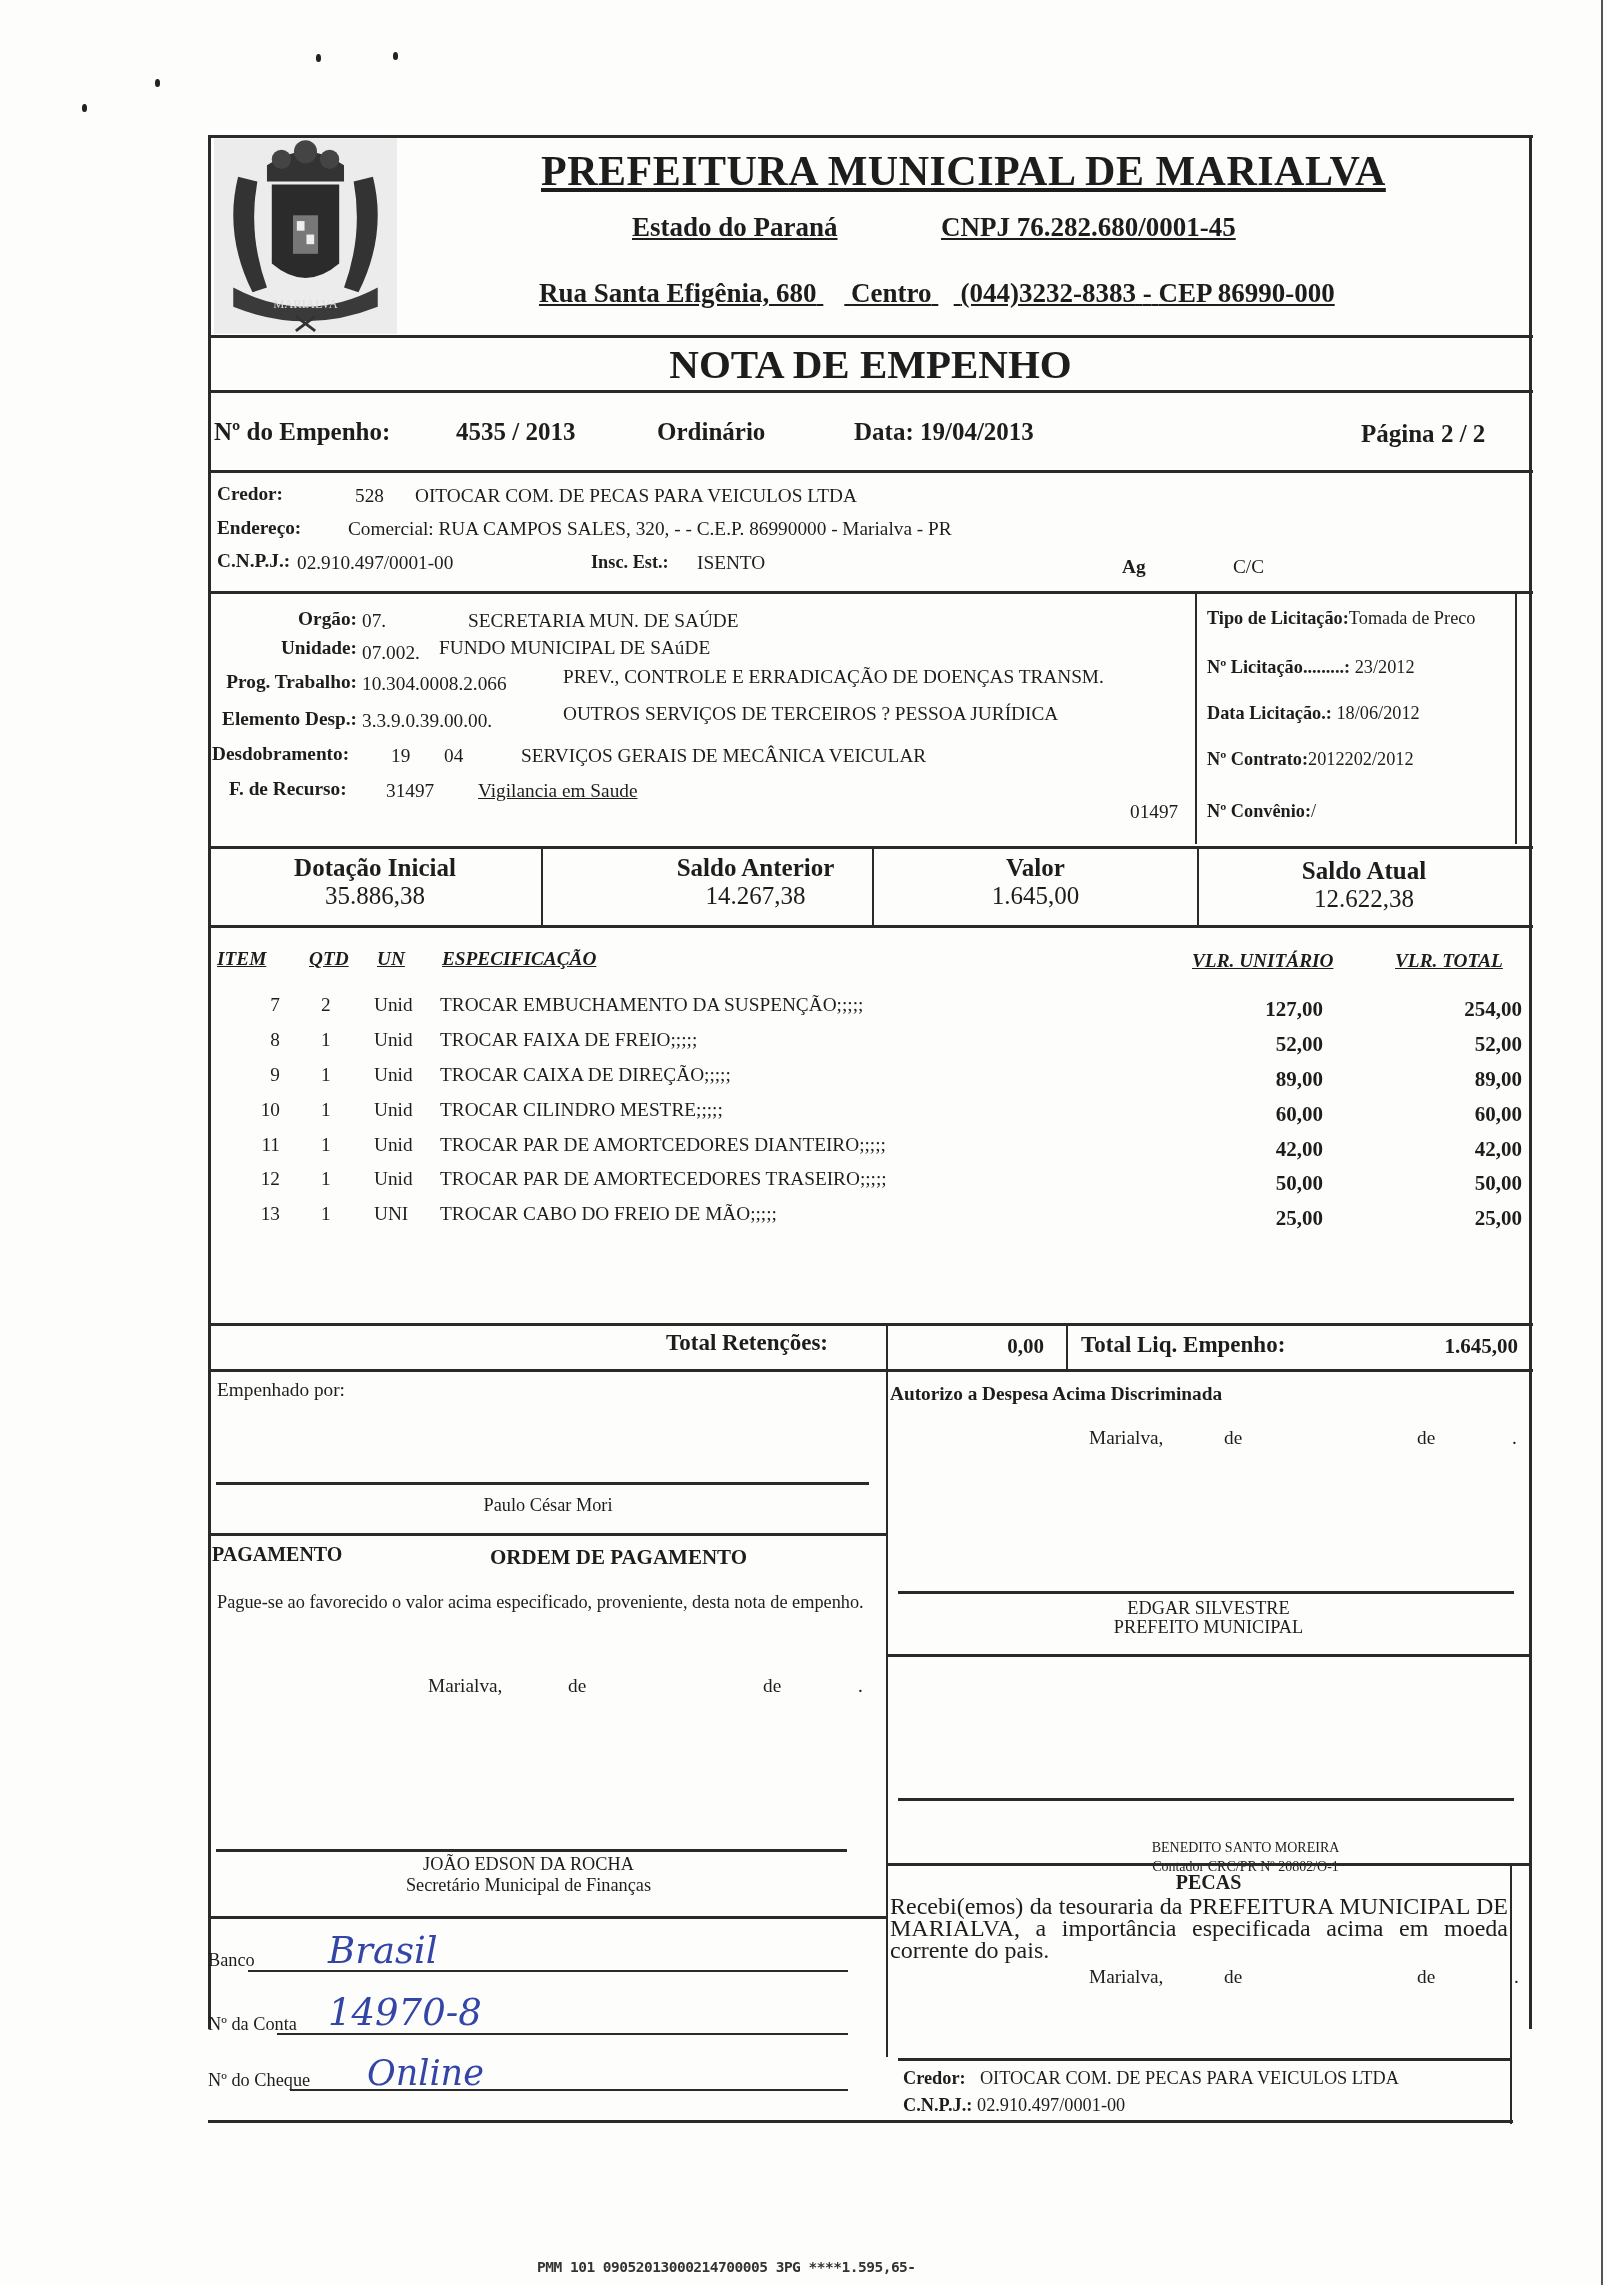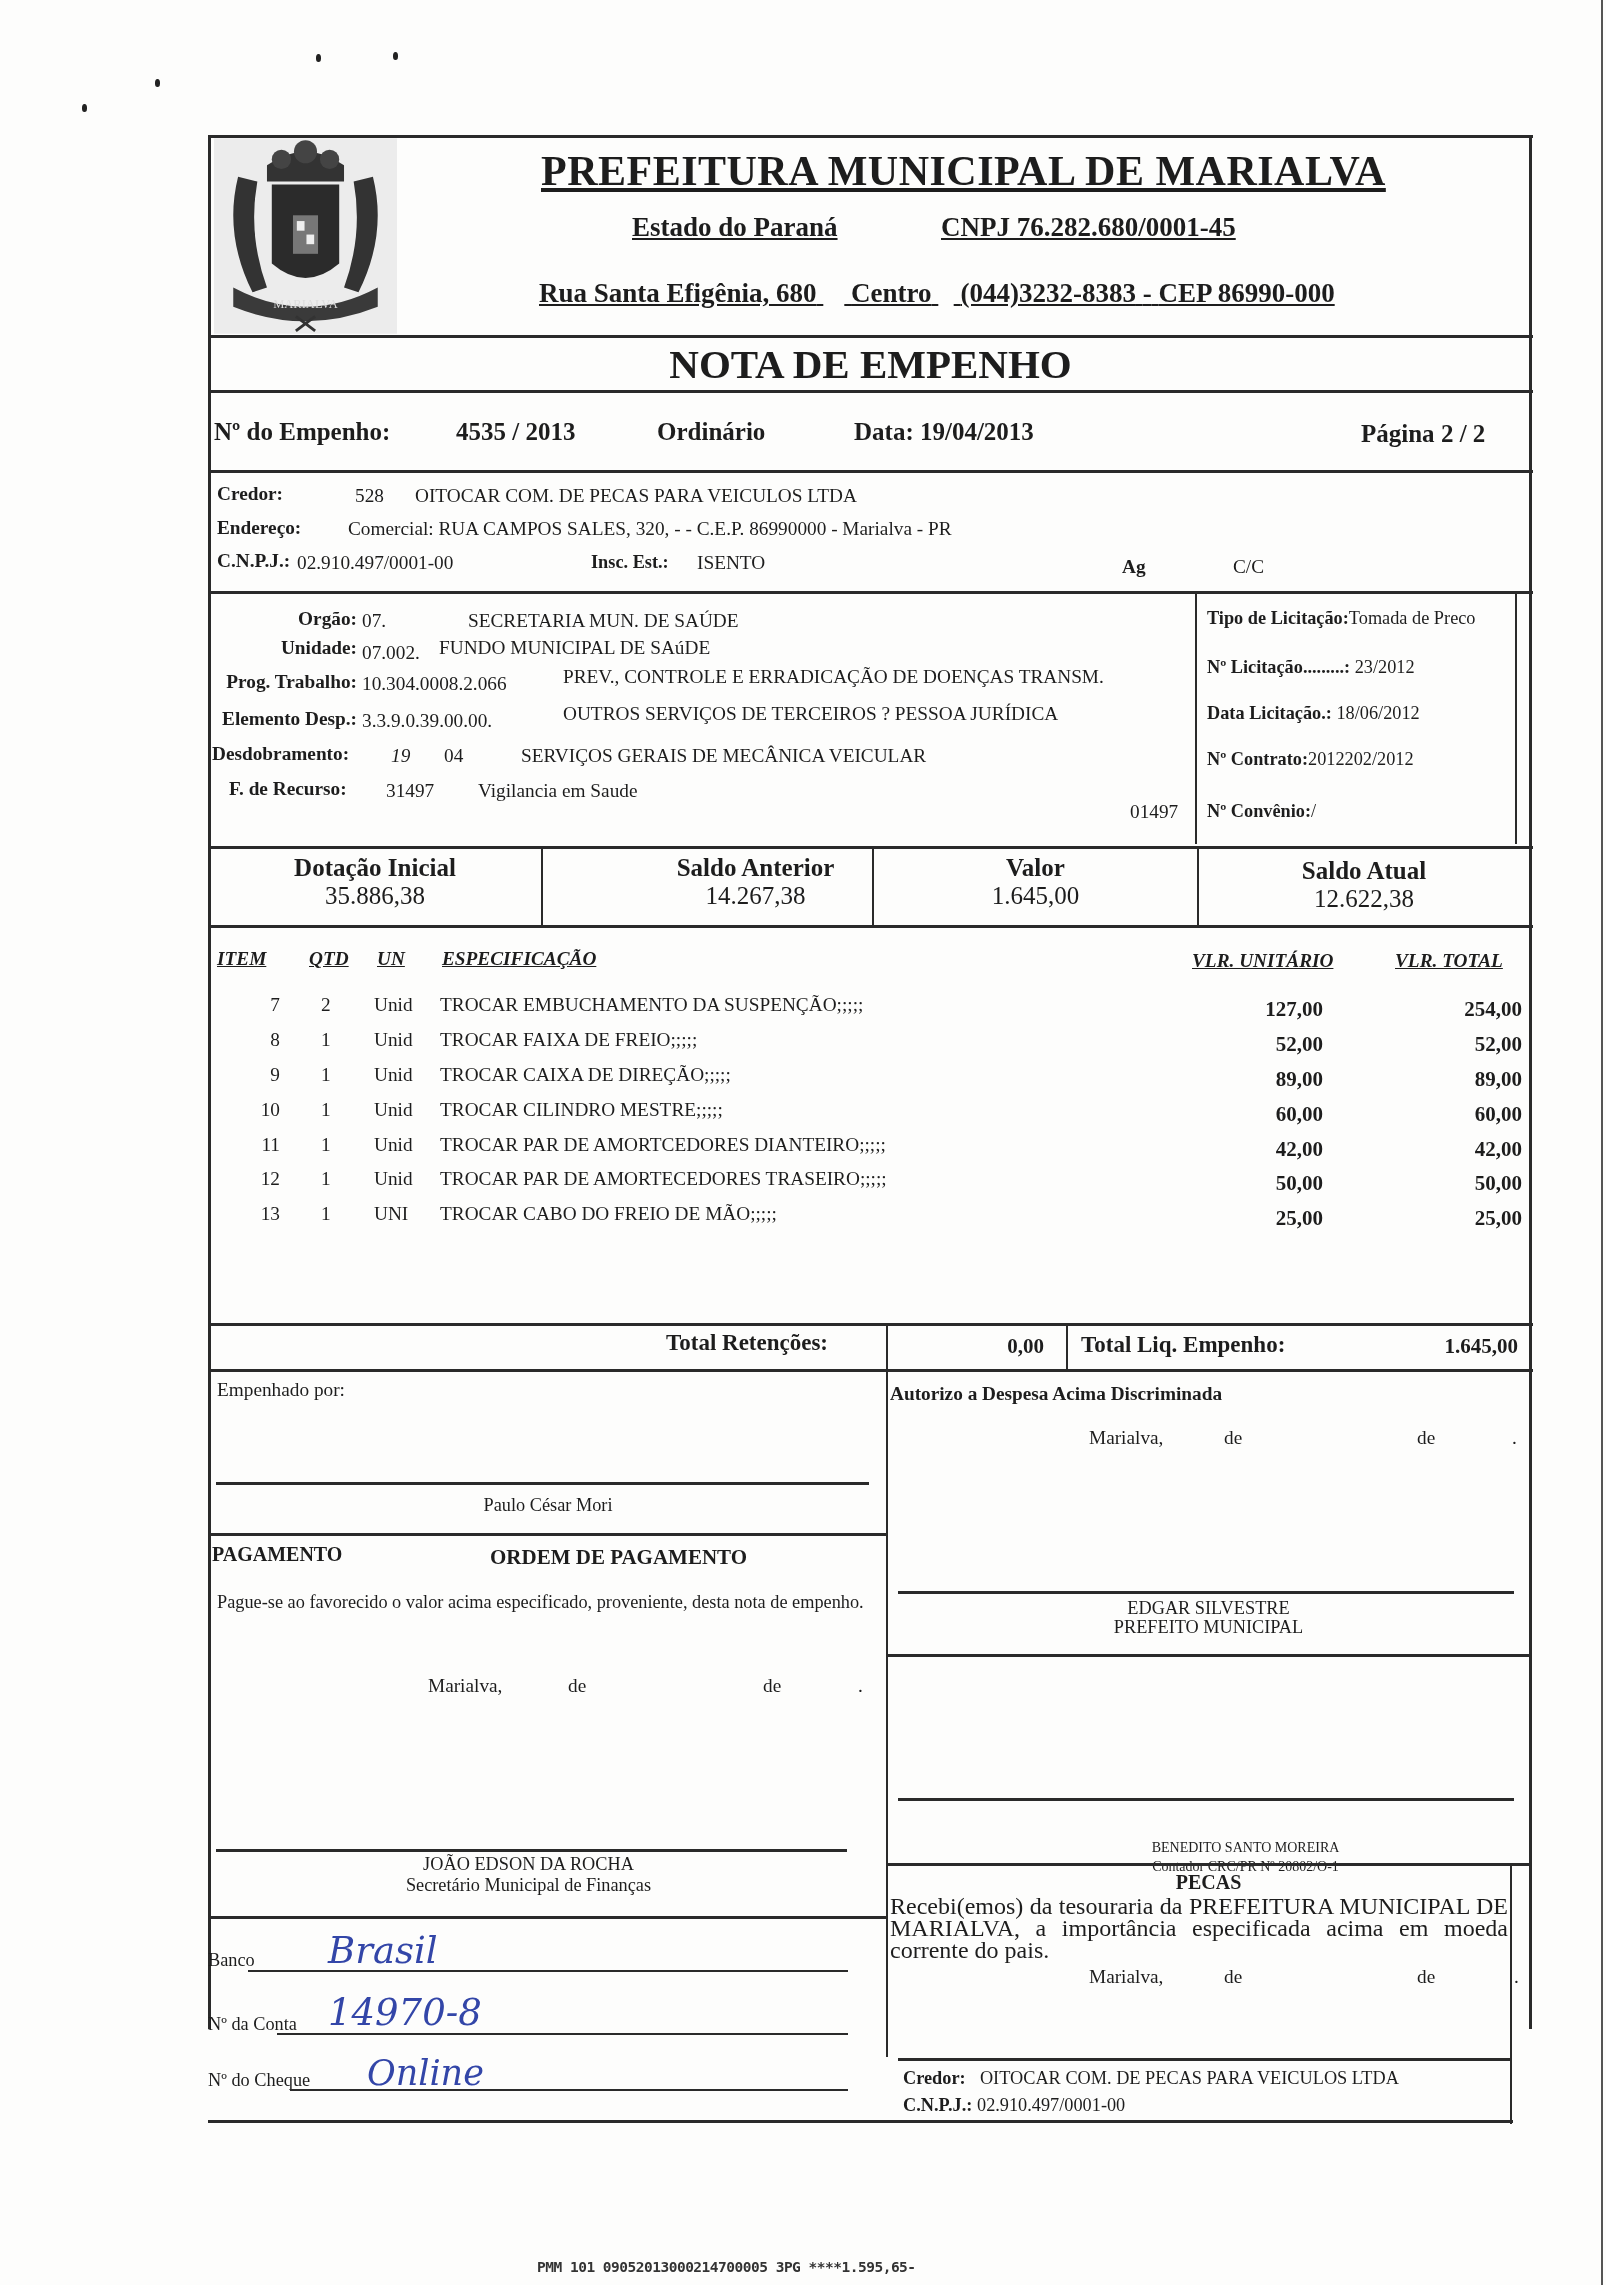--- a/index.html
+++ b/index.html
@@ -103,27 +103,27 @@
 
 <div class="abs b right" style="left:212px;top:671px;width:145px;font-size:19.3px;">Prog. Trabalho:</div>
 <div class="abs" style="left:362px;top:673px;font-size:19.3px;">10.304.0008.2.066</div>
 <div class="abs" style="left:563px;top:666px;font-size:19.3px;">PREV., CONTROLE E ERRADICAÇÃO DE DOENÇAS TRANSM.</div>
 
 <div class="abs b right" style="left:212px;top:708px;width:145px;font-size:19.3px;">Elemento Desp.:</div>
 <div class="abs" style="left:362px;top:710px;font-size:19.3px;">3.3.9.0.39.00.00.</div>
 <div class="abs" style="left:563px;top:703px;font-size:19.3px;">OUTROS SERVIÇOS DE TERCEIROS ? PESSOA JURÍDICA</div>
 
 <div class="abs b" style="left:212px;top:743px;font-size:19.3px;">Desdobramento:</div>
-<div class="abs" style="left:391px;top:745px;font-size:19.3px;font-style:italic;">19</div>
+<div class="abs" style="left:391px;top:745px;font-size:19.3px;">19</div>
 <div class="abs" style="left:444px;top:745px;font-size:19.3px;">04</div>
 <div class="abs" style="left:521px;top:745px;font-size:19.3px;">SERVIÇOS GERAIS DE MECÂNICA VEICULAR</div>
 
 <div class="abs b" style="left:229px;top:778px;font-size:19.3px;">F. de Recurso:</div>
 <div class="abs" style="left:386px;top:780px;font-size:19.3px;">31497</div>
-<div class="abs" style="left:478px;top:780px;font-size:19.3px;">Vigilancia em Saude</div>
+<div class="abs" style="left:478px;top:780px;font-size:19.3px;text-decoration:underline;">Vigilancia em Saude</div>
 <div class="abs" style="left:1130px;top:801px;font-size:19.3px;">01497</div>
 
 <div class="thin-v" style="left:1195px;top:593px;height:251px;"></div>
 
 <div class="abs" style="left:1207px;top:608px;font-size:18.3px;white-space:nowrap;">
   <span class="b">Tipo de Licitação:</span><span>Tomada de Preco</span>
 </div>
 <div class="thin-v" style="left:1515px;top:593px;height:251px;"></div>
 <div class="abs" style="left:1207px;top:657px;font-size:18.3px;">
   <span class="b">Nº Licitação.........:</span>

